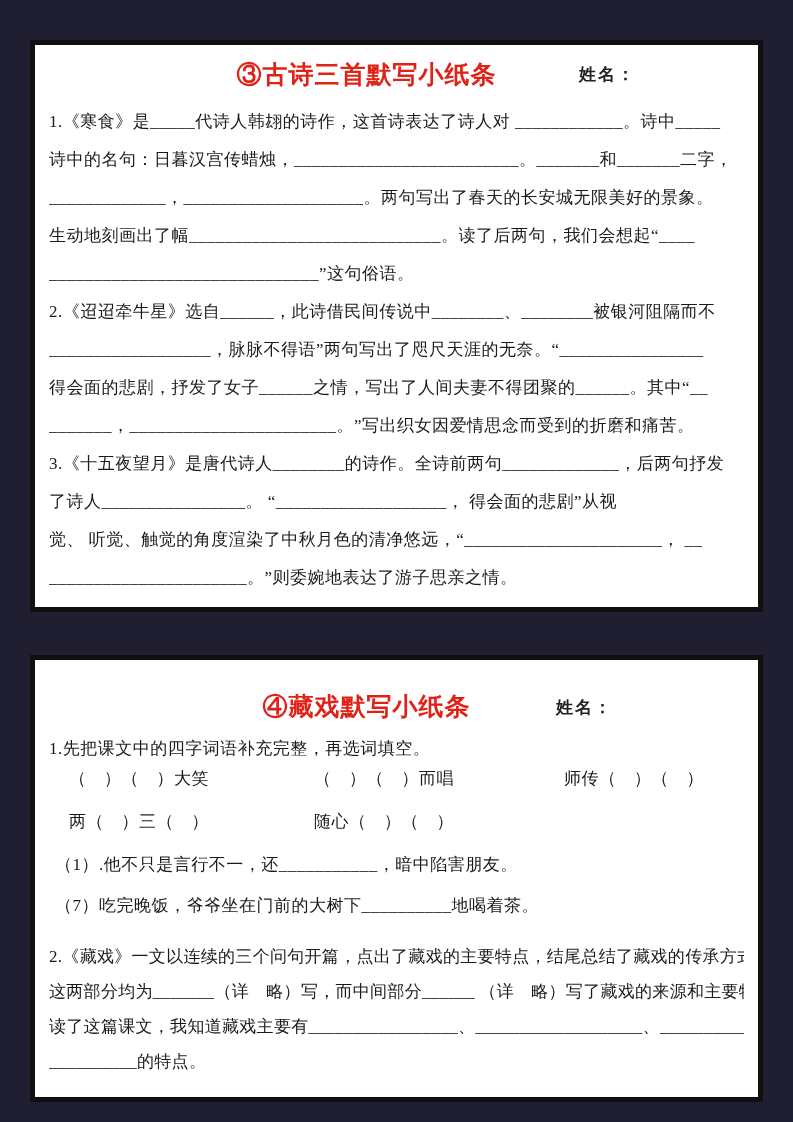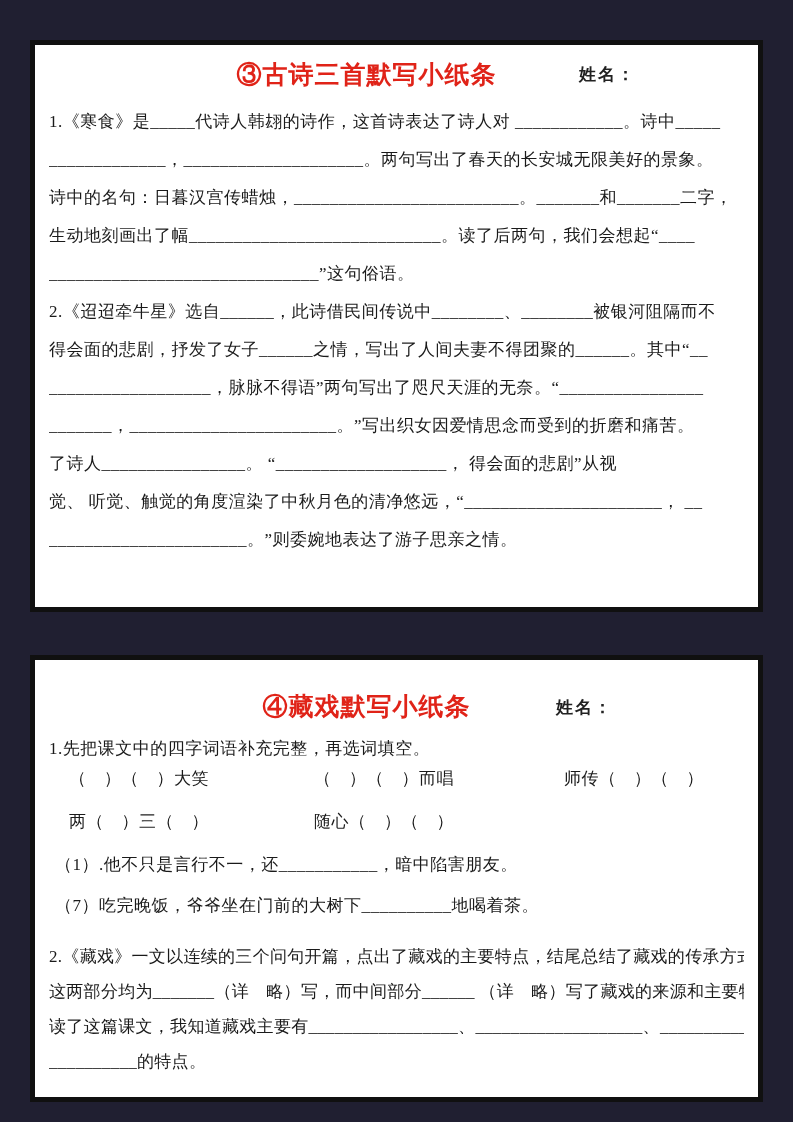--- a/index.html
+++ b/index.html
@@ -91,28 +91,29 @@
 </head>
 <body>
 
 <div class="card card-1">
   <div class="card-header">
     <span class="card-title">③古诗三首默写小纸条</span>
     <span class="name-label">姓名：</span>
   </div>
   <div class="body-1">
     <div class="text-line">1.《寒食》是_____代诗人韩翃的诗作，这首诗表达了诗人对 ____________。诗中_____</div>
+    <div class="text-line">诗中的名句：日暮汉宫传蜡烛，_________________________。_______和_______二字，</div>
     <div class="text-line">_____________，____________________。两句写出了春天的长安城无限美好的景象。</div>
-    <div class="text-line">诗中的名句：日暮汉宫传蜡烛，_________________________。_______和_______二字，</div>
     <div class="text-line">生动地刻画出了幅____________________________。读了后两句，我们会想起“____</div>
     <div class="text-line">______________________________”这句俗语。</div>
     <div class="text-line">2.《迢迢牵牛星》选自______，此诗借民间传说中________、________被银河阻隔而不</div>
+    <div class="text-line">__________________，脉脉不得语”两句写出了咫尺天涯的无奈。“________________</div>
     <div class="text-line">得会面的悲剧，抒发了女子______之情，写出了人间夫妻不得团聚的______。其中“__</div>
-    <div class="text-line">__________________，脉脉不得语”两句写出了咫尺天涯的无奈。“________________</div>
     <div class="text-line">_______，_______________________。”写出织女因爱情思念而受到的折磨和痛苦。</div>
+    <div class="text-line">3.《十五夜望月》是唐代诗人________的诗作。全诗前两句_____________，后两句抒发</div>
     <div class="text-line">了诗人________________。 “___________________，  得会面的悲剧”从视</div>
     <div class="text-line">觉、 听觉、触觉的角度渲染了中秋月色的清净悠远，“______________________， __</div>
     <div class="text-line">______________________。”则委婉地表达了游子思亲之情。</div>
   </div>
 </div>
 
 <div class="card card-2">
   <div class="card-header">
     <span class="card-title">④藏戏默写小纸条</span>
     <span class="name-label">姓名：</span>

